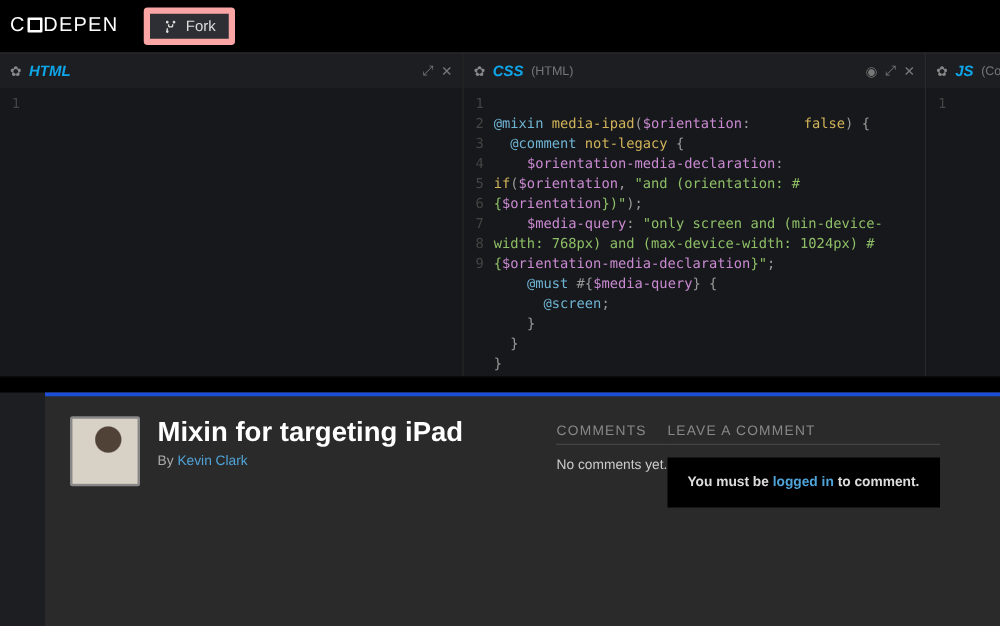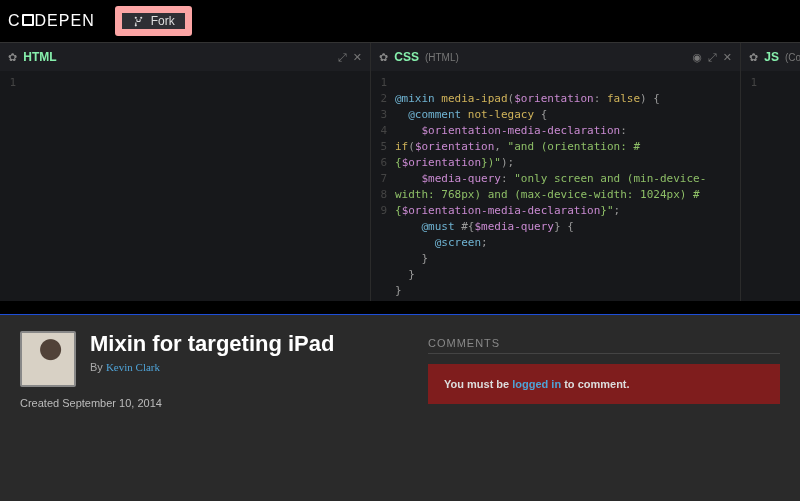--- a/index.html
+++ b/index.html
@@ -2,68 +2,68 @@
 <html><head>
 <meta charset="utf-8">
 <style>
   * { box-sizing: border-box; margin: 0; padding: 0; }
   body { width: 800px; height: 501px; background: #1d1e22; font-family: "Helvetica Neue", Arial, sans-serif; color: #ccc; overflow: hidden; font-size: 13px; }
 
   
   .topbar { height: 42px; background: #000; display: flex; align-items: center; padding: 0 8px; gap: 8px; }
   .logo { letter-spacing: 1px; font-size: 16px; color: #fff; font-weight: 400; margin-right: 12px; display: flex; align-items: center; }
   .logo .o { display: inline-block; width: 12px; height: 12px; border: 2px solid #fff; margin: 0 1px; border-radius: 1px; transform: translateY(-1px); }
-  .tb-btn { background: #2e2f34; border: 7px solid #fca5a5; color: #ddd; height: 30px; padding: 0 10px; border-radius: 3px; display: flex; align-items: center; gap: 6px; cursor: pointer; font-size: 12px; }
+  .tb-btn { background: #2e2f34; border: 5px solid #fca5a5; color: #ddd; height: 30px; padding: 0 10px; border-radius: 3px; display: flex; align-items: center; gap: 6px; cursor: pointer; font-size: 12px; }
   .tb-btn svg { width: 13px; height: 13px; fill: #ddd; }
 
   
   .panels { display: flex; height: 260px; background: #111; border-top: 1px solid #333; border-bottom: 1px solid #000; }
   .panel { display: flex; flex-direction: column; border-left: 1px solid #2b2b2b; }
   .panel:first-child { border-left: none; }
   .p-html { flex: 0 0 370px; }
   .p-css  { flex: 0 0 370px; }
   .p-js   { flex: 1 1 auto; }
 
   .panel-head { height: 28px; background: #1d1e22; display: flex; align-items: center; padding: 0 8px; gap: 6px; color: #aaa; }
   .gear { color: #888; font-size: 11px; }
-  .ph-label { font-size: 12px; color: #86efac; font-weight: bold; }
+  .ph-label { font-size: 12px; color: #0ea5e9; font-weight: bold; font-style: italic; }
   .ph-sub { font-size: 10px; color: #777; }
   .ph-spacer { flex: 1; }
   .ph-ico { color: #777; font-size: 11px; cursor: pointer; }
 
   .editor { flex: 1; background: #17181b; display: flex; font-family: Menlo, Consolas, monospace; font-size: 11px; line-height: 16px; overflow: hidden; }
   .gutter { width: 20px; text-align: right; color: #444; padding: 4px 4px 0 0; user-select: none; }
   .code { flex: 1; padding: 4px 6px 0 4px; color: #ccc; white-space: pre-wrap; word-break: break-word; }
 
   
   .k1 { color: #6fb3d2; }   
   .k2 { color: #d0b35a; }   
   .s  { color: #8ebf67; }   
   .v  { color: #c98ad1; }   
   .p  { color: #999; }      
-  .b  { color: #d0b35a; }   
+  .b  { color: #d0b35a; margin-left: 36px; }   
 
   .preview-gap { height: 12px; background: #000; }
 
   
-  .details { height: 187px; background: #2a2a2a; display: flex; border-top: 1px solid #1d4ed8; }
+  .details { height: 187px; background: #2a2a2a; display: flex; border-top: 3px solid #1d4ed8; margin-left: 36px; }
   .d-left { flex: 0 0 52%; padding: 16px 20px 0 20px; display: flex; flex-direction: column; }
   .d-head { display: flex; gap: 14px; align-items: flex-start; }
   .avatar { width: 56px; height: 56px; background: #c9c1b5; border: 2px solid #888; border-radius: 2px; position: relative; overflow: hidden; }
   .avatar::after { content:""; position:absolute; inset:0; background: radial-gradient(circle at 55% 32%, #514238 0 10px, transparent 11px), linear-gradient(#d8d1c5,#d8d1c5); }
   .pen-title { color: #fff; font-size: 22px; font-weight: 700; margin-bottom: 4px; }
   .byline { color: #aaa; font-size: 11px; }
-  .byline a { color: #4fa3d7; text-decoration: none; font-family: Liberation Serif, serif; }
+  .byline a { color: #4fa3d7; text-decoration: none; }
   .sect-label { margin-top: 28px; color: #888; font-size: 11px; letter-spacing: 1px; border-bottom: 1px solid #444; padding-bottom: 4px; }
   .desc-text { color: #bbb; font-size: 11px; margin-top: 10px; }
 
-  .d-right { flex: 1; padding: 22px 20px 0 12px; display: flex; flex-direction: column; }
+  .d-right { flex: 1; padding: 22px 20px 0 12px; display: flex; flex-direction: row; }
   .r-block .lbl { color: #888; font-size: 11px; letter-spacing: 1px; border-bottom: 1px solid #444; padding-bottom: 4px; }
   .r-block .body { color: #ccc; font-size: 11px; padding: 10px 0 14px 0; }
-  .login-box { background: #7f1d1d; padding: 14px 16px; color: #ddd; font-size: 11px; font-weight: bold; }
+  .login-box { background: #000000; padding: 14px 16px; color: #ddd; font-size: 11px; font-weight: bold; }
   .login-box a { color: #4fa3d7; text-decoration: none; }
 
 </style>
 </head>
 <body>
 
 <div class="topbar">
   <div class="logo">
     <span>C</span>
       <span class="o"></span>
@@ -153,28 +153,29 @@
   <div class="d-left">
     <div class="d-head">
       <div class="avatar"></div>
       <div>
         <div class="pen-title">Mixin for targeting iPad</div>
         <div class="byline">
           <span>By </span><a href="#">Kevin Clark</a>
         </div>
       </div>
     </div>
-    <div class="desc-text">Created September 10, 2014</div>
   </div>
 
   <div class="d-right">
     <div class="r-block">
       <div class="lbl">COMMENTS</div>
+      <div class="body">No comments yet.</div>
     </div>
     <div class="r-block">
+      <div class="lbl">LEAVE A COMMENT</div>
       <div class="body">
         <div class="login-box">
           <span>You must be </span><a href="#">logged in</a><span> to comment.</span>
         </div>
       </div>
     </div>
   </div>
 </div>
 
 </body></html>

